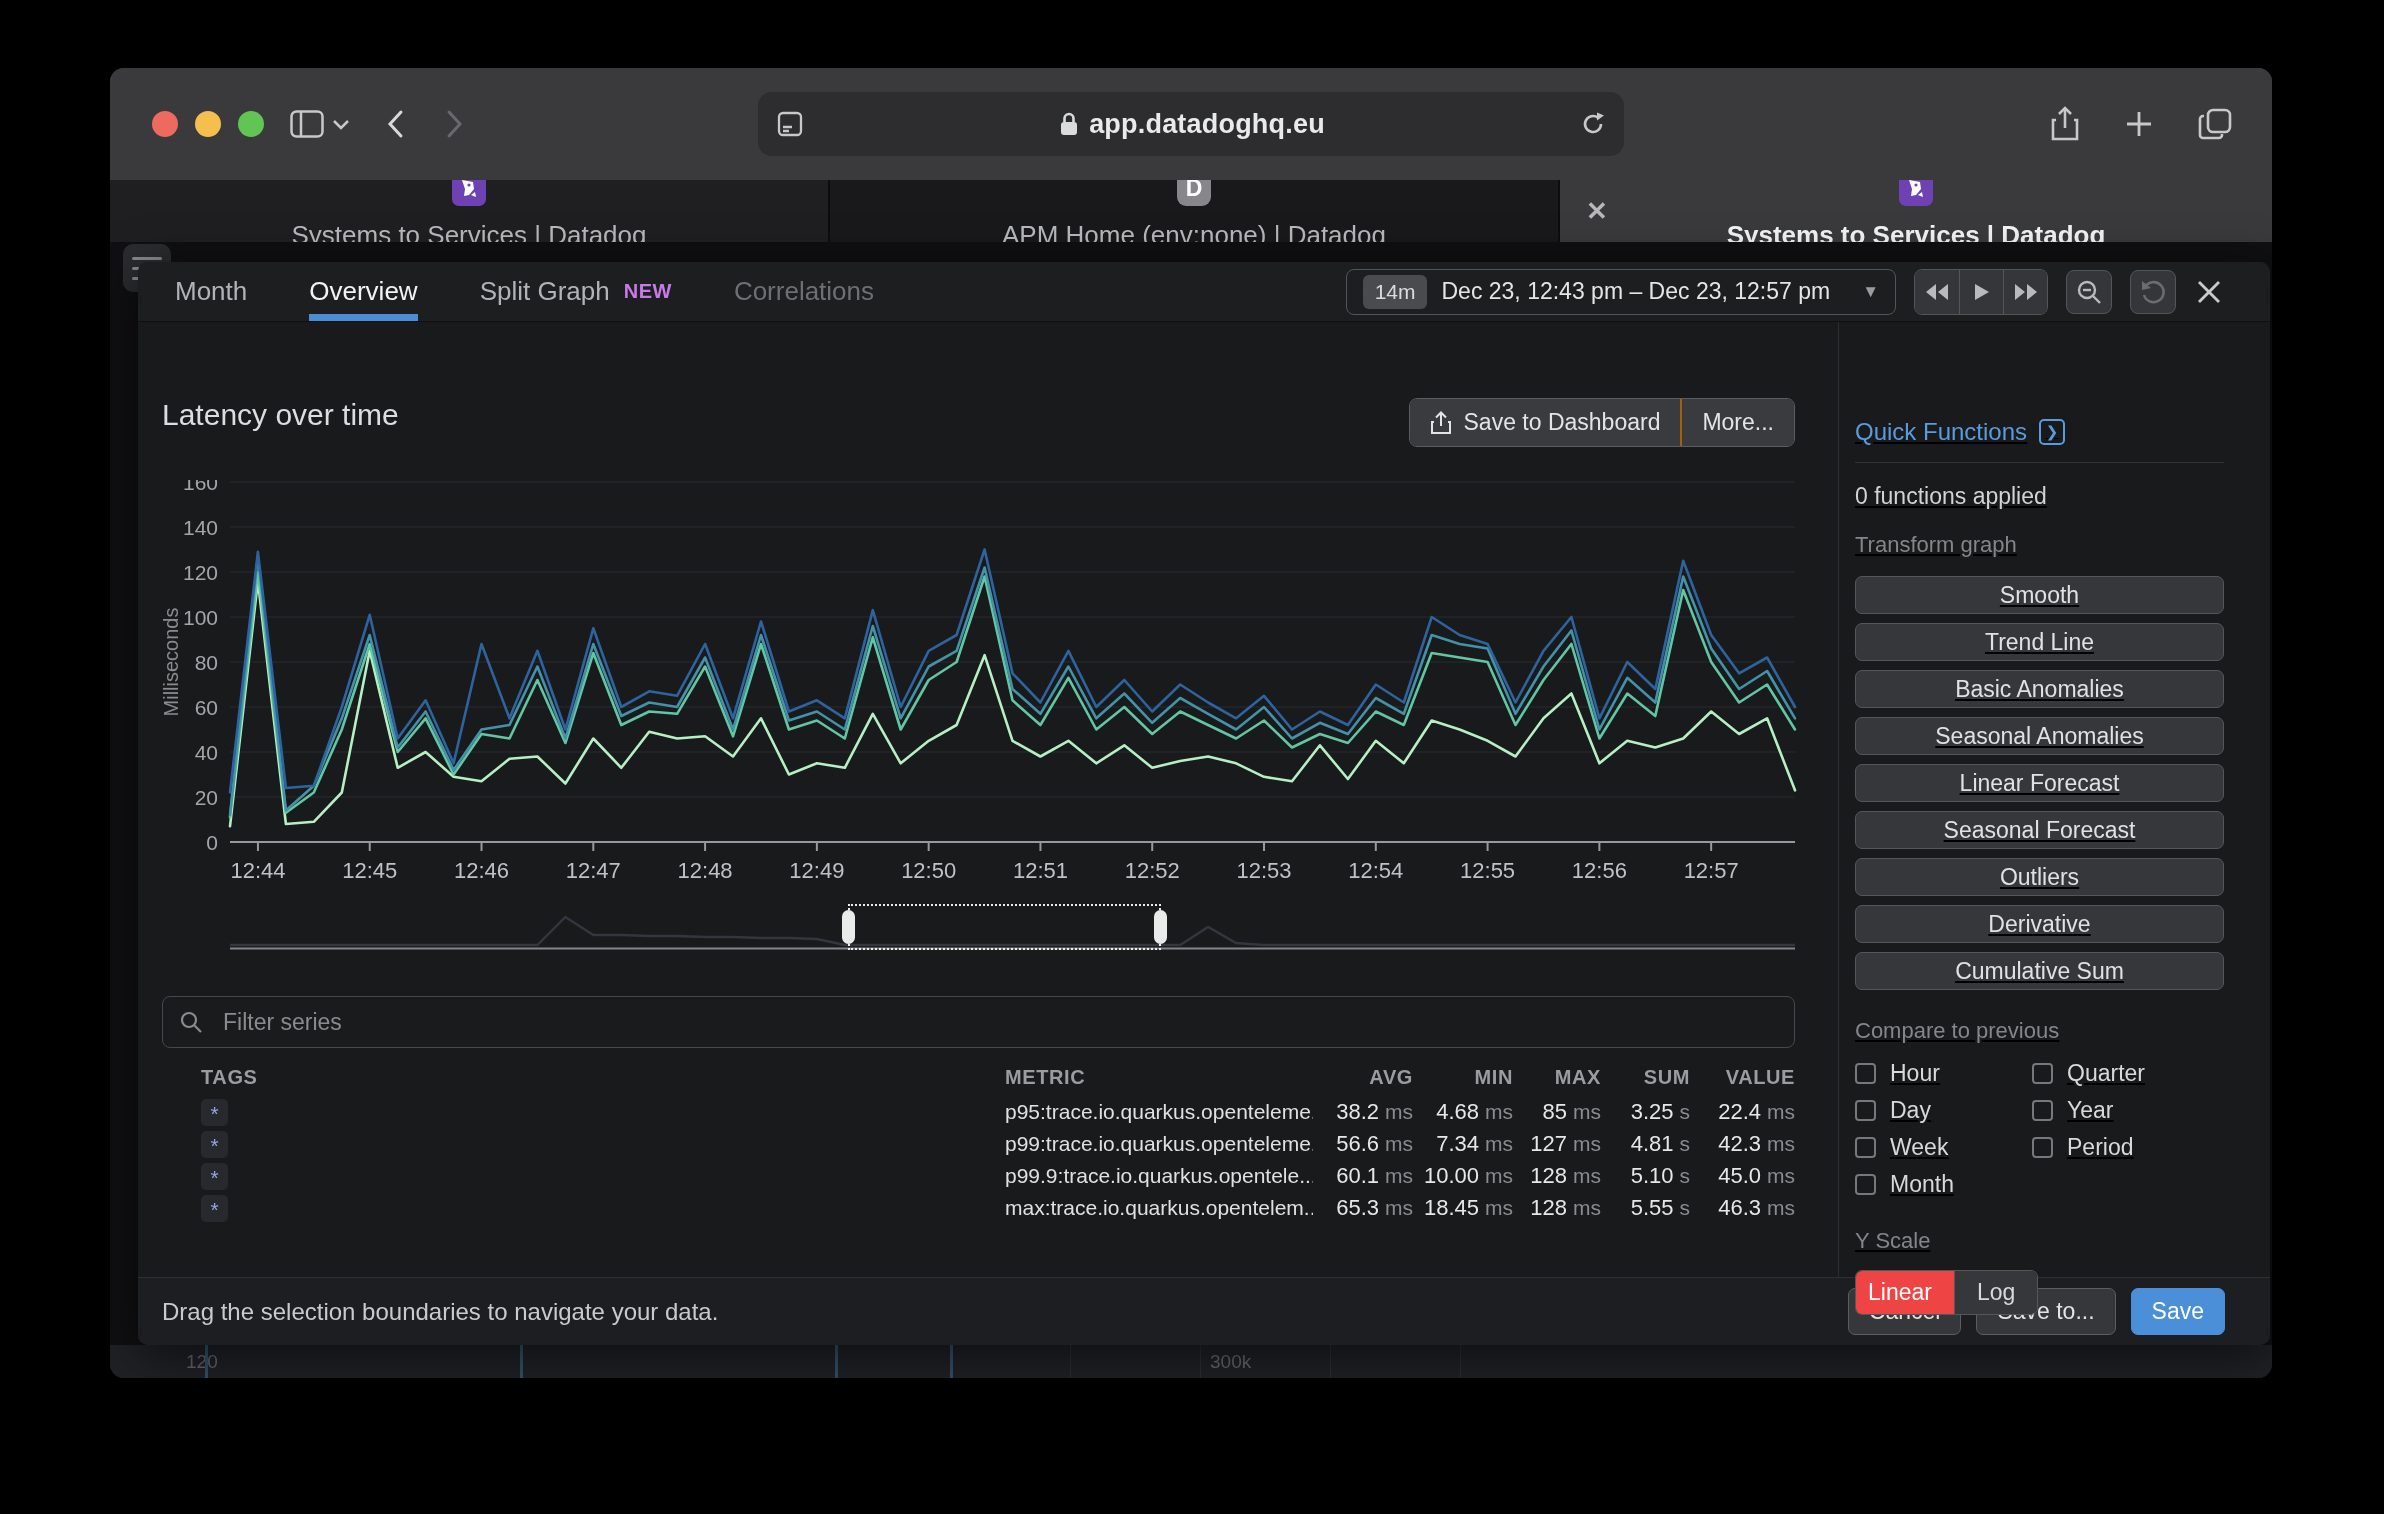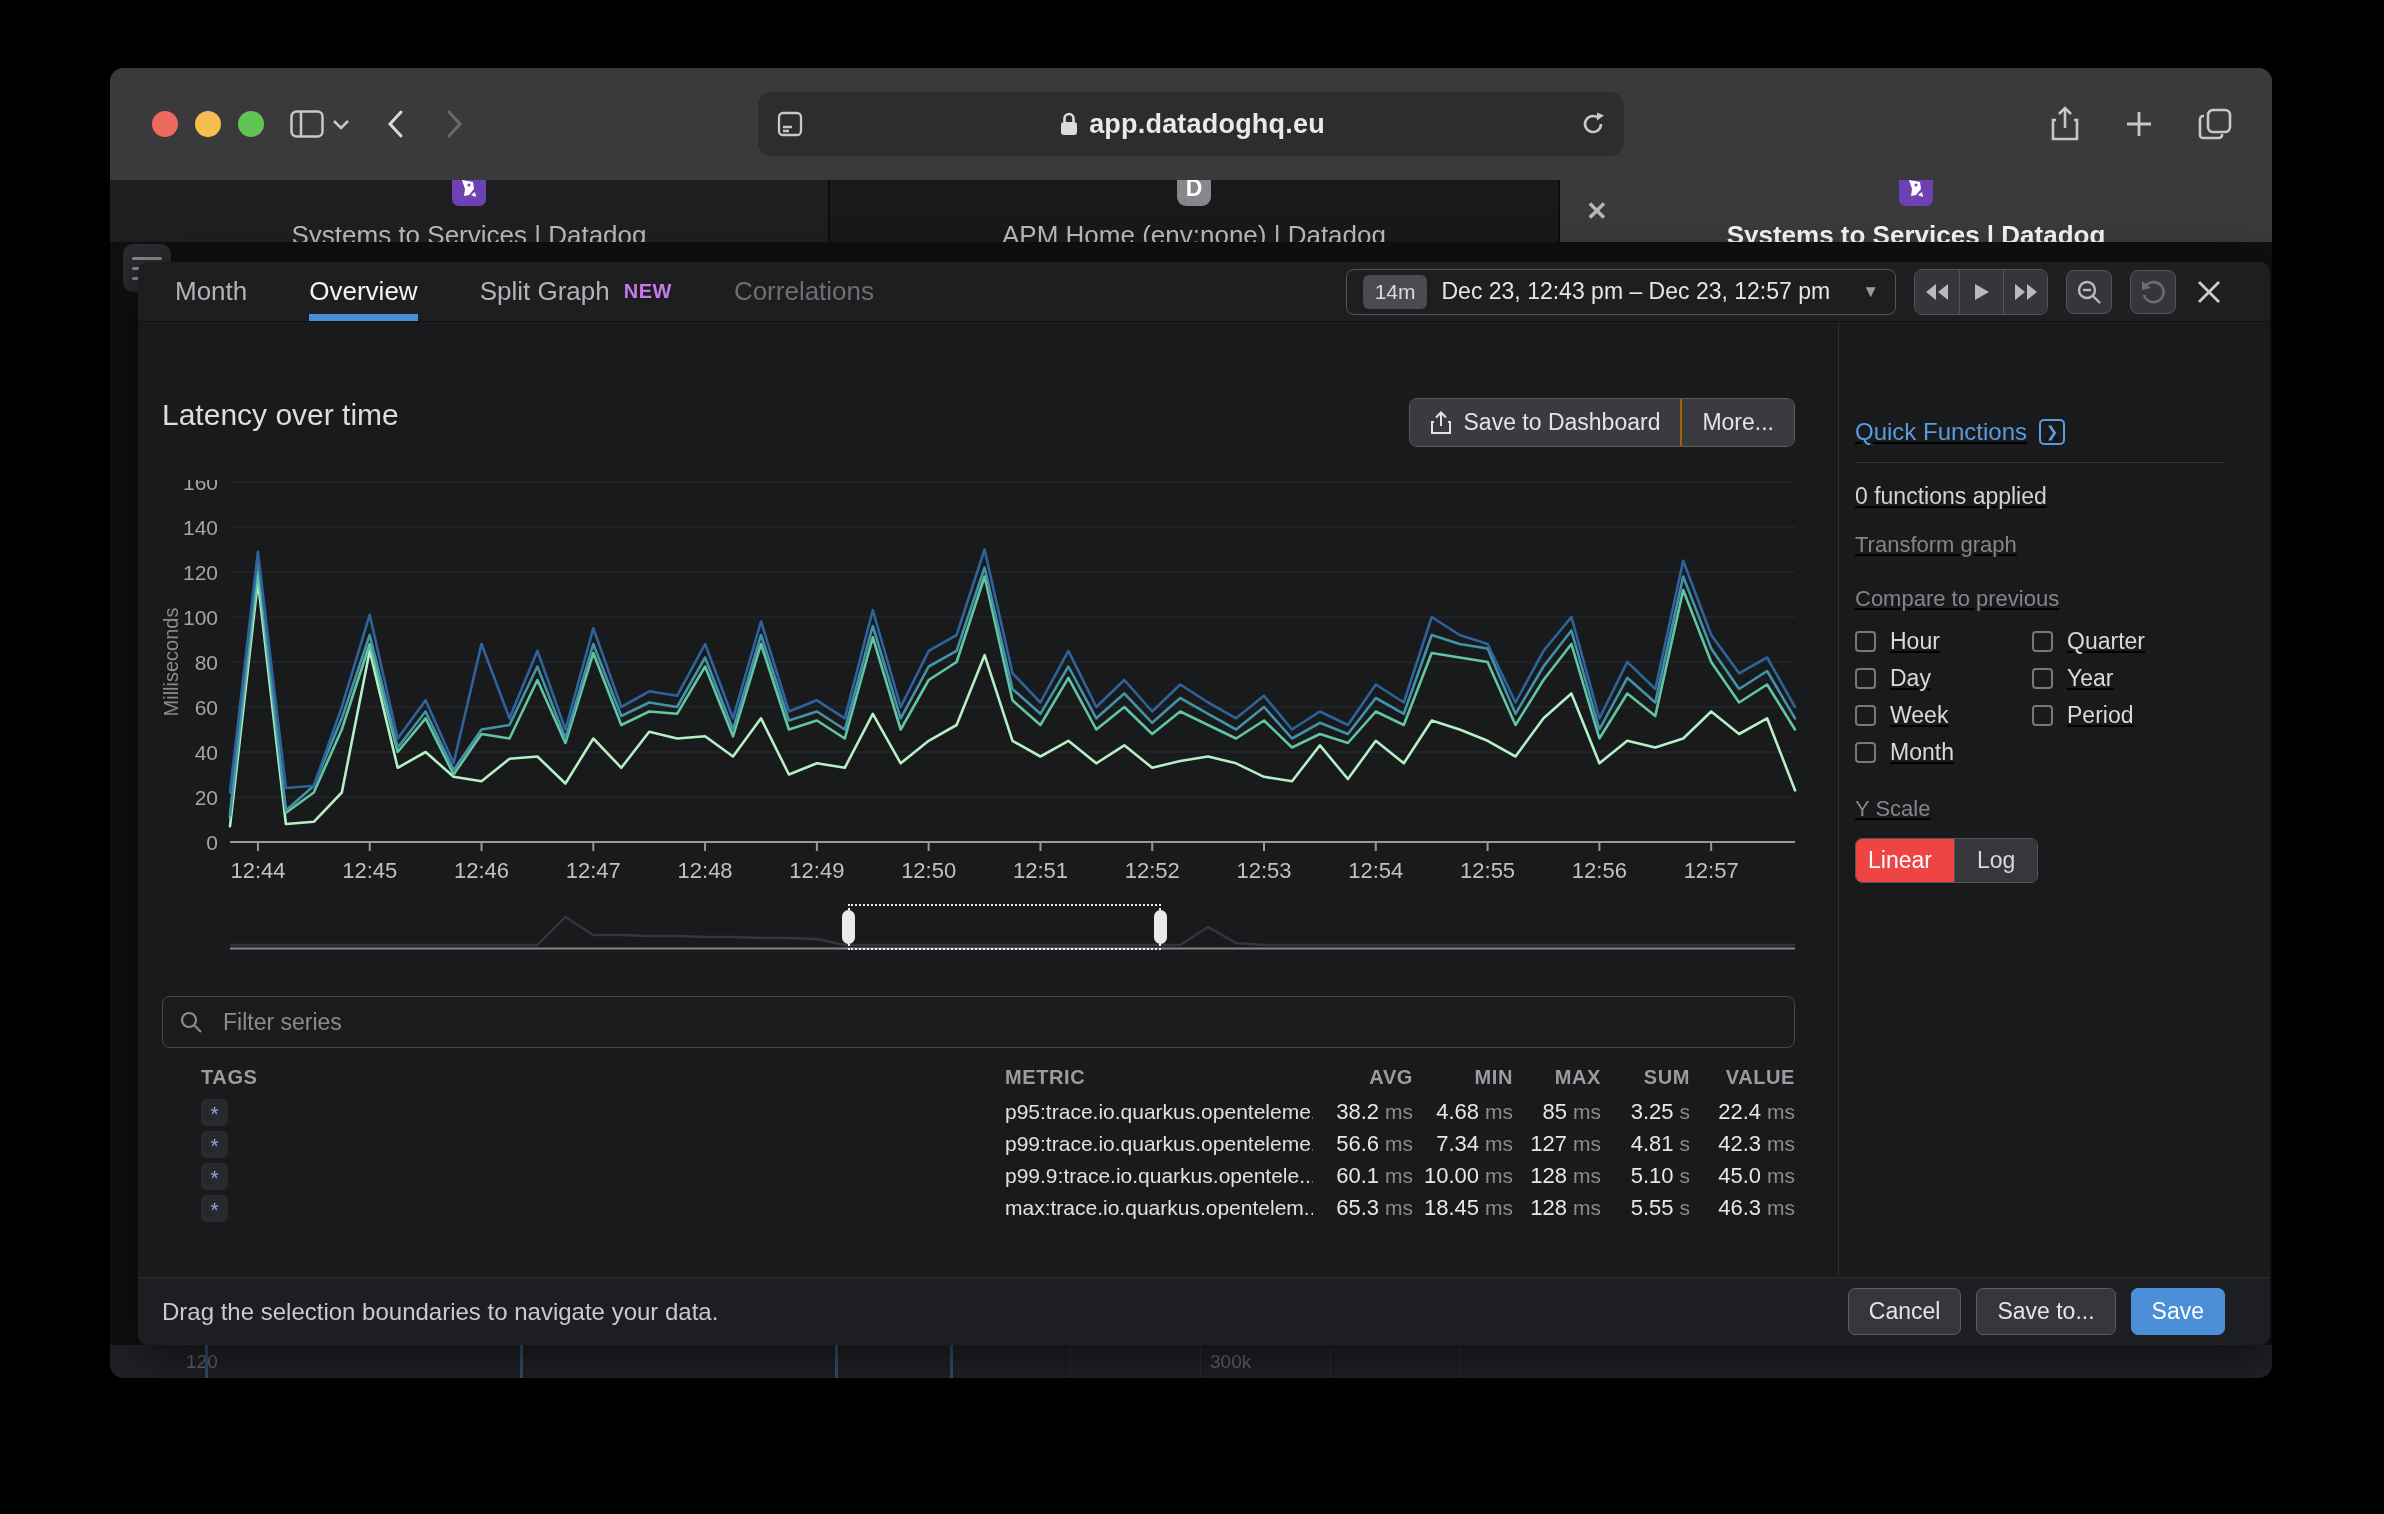--- a/index.html
+++ b/index.html
@@ -475,20 +475,31 @@
           </div>
 
         <div class="sidebar">
           <div class="qf">
             <span>Quick Functions</span>
             <span class="qf-icon">❯</span>
           </div>
           <div class="sb-div"></div>
           <div class="applied">0 functions applied</div>
           <div class="sb-label">Transform graph</div>
+          <div class="tbuttons" id="transformButtons">
+              <div class="tbtn">Smooth</div>
+              <div class="tbtn">Trend Line</div>
+              <div class="tbtn">Basic Anomalies</div>
+              <div class="tbtn">Seasonal Anomalies</div>
+              <div class="tbtn">Linear Forecast</div>
+              <div class="tbtn">Seasonal Forecast</div>
+              <div class="tbtn">Outliers</div>
+              <div class="tbtn">Derivative</div>
+              <div class="tbtn">Cumulative Sum</div>
+            </div>
           <div class="sb-label" style="margin-top:28px">Compare to previous</div>
           <div class="cmp-grid" id="compareGrid">
               <span class="cmp-item">
                 <span class="cbox"></span>
                 <span>Hour</span>
               </span>
               <span class="cmp-item">
                 <span class="cbox"></span>
                 <span>Quarter</span>
               </span>

